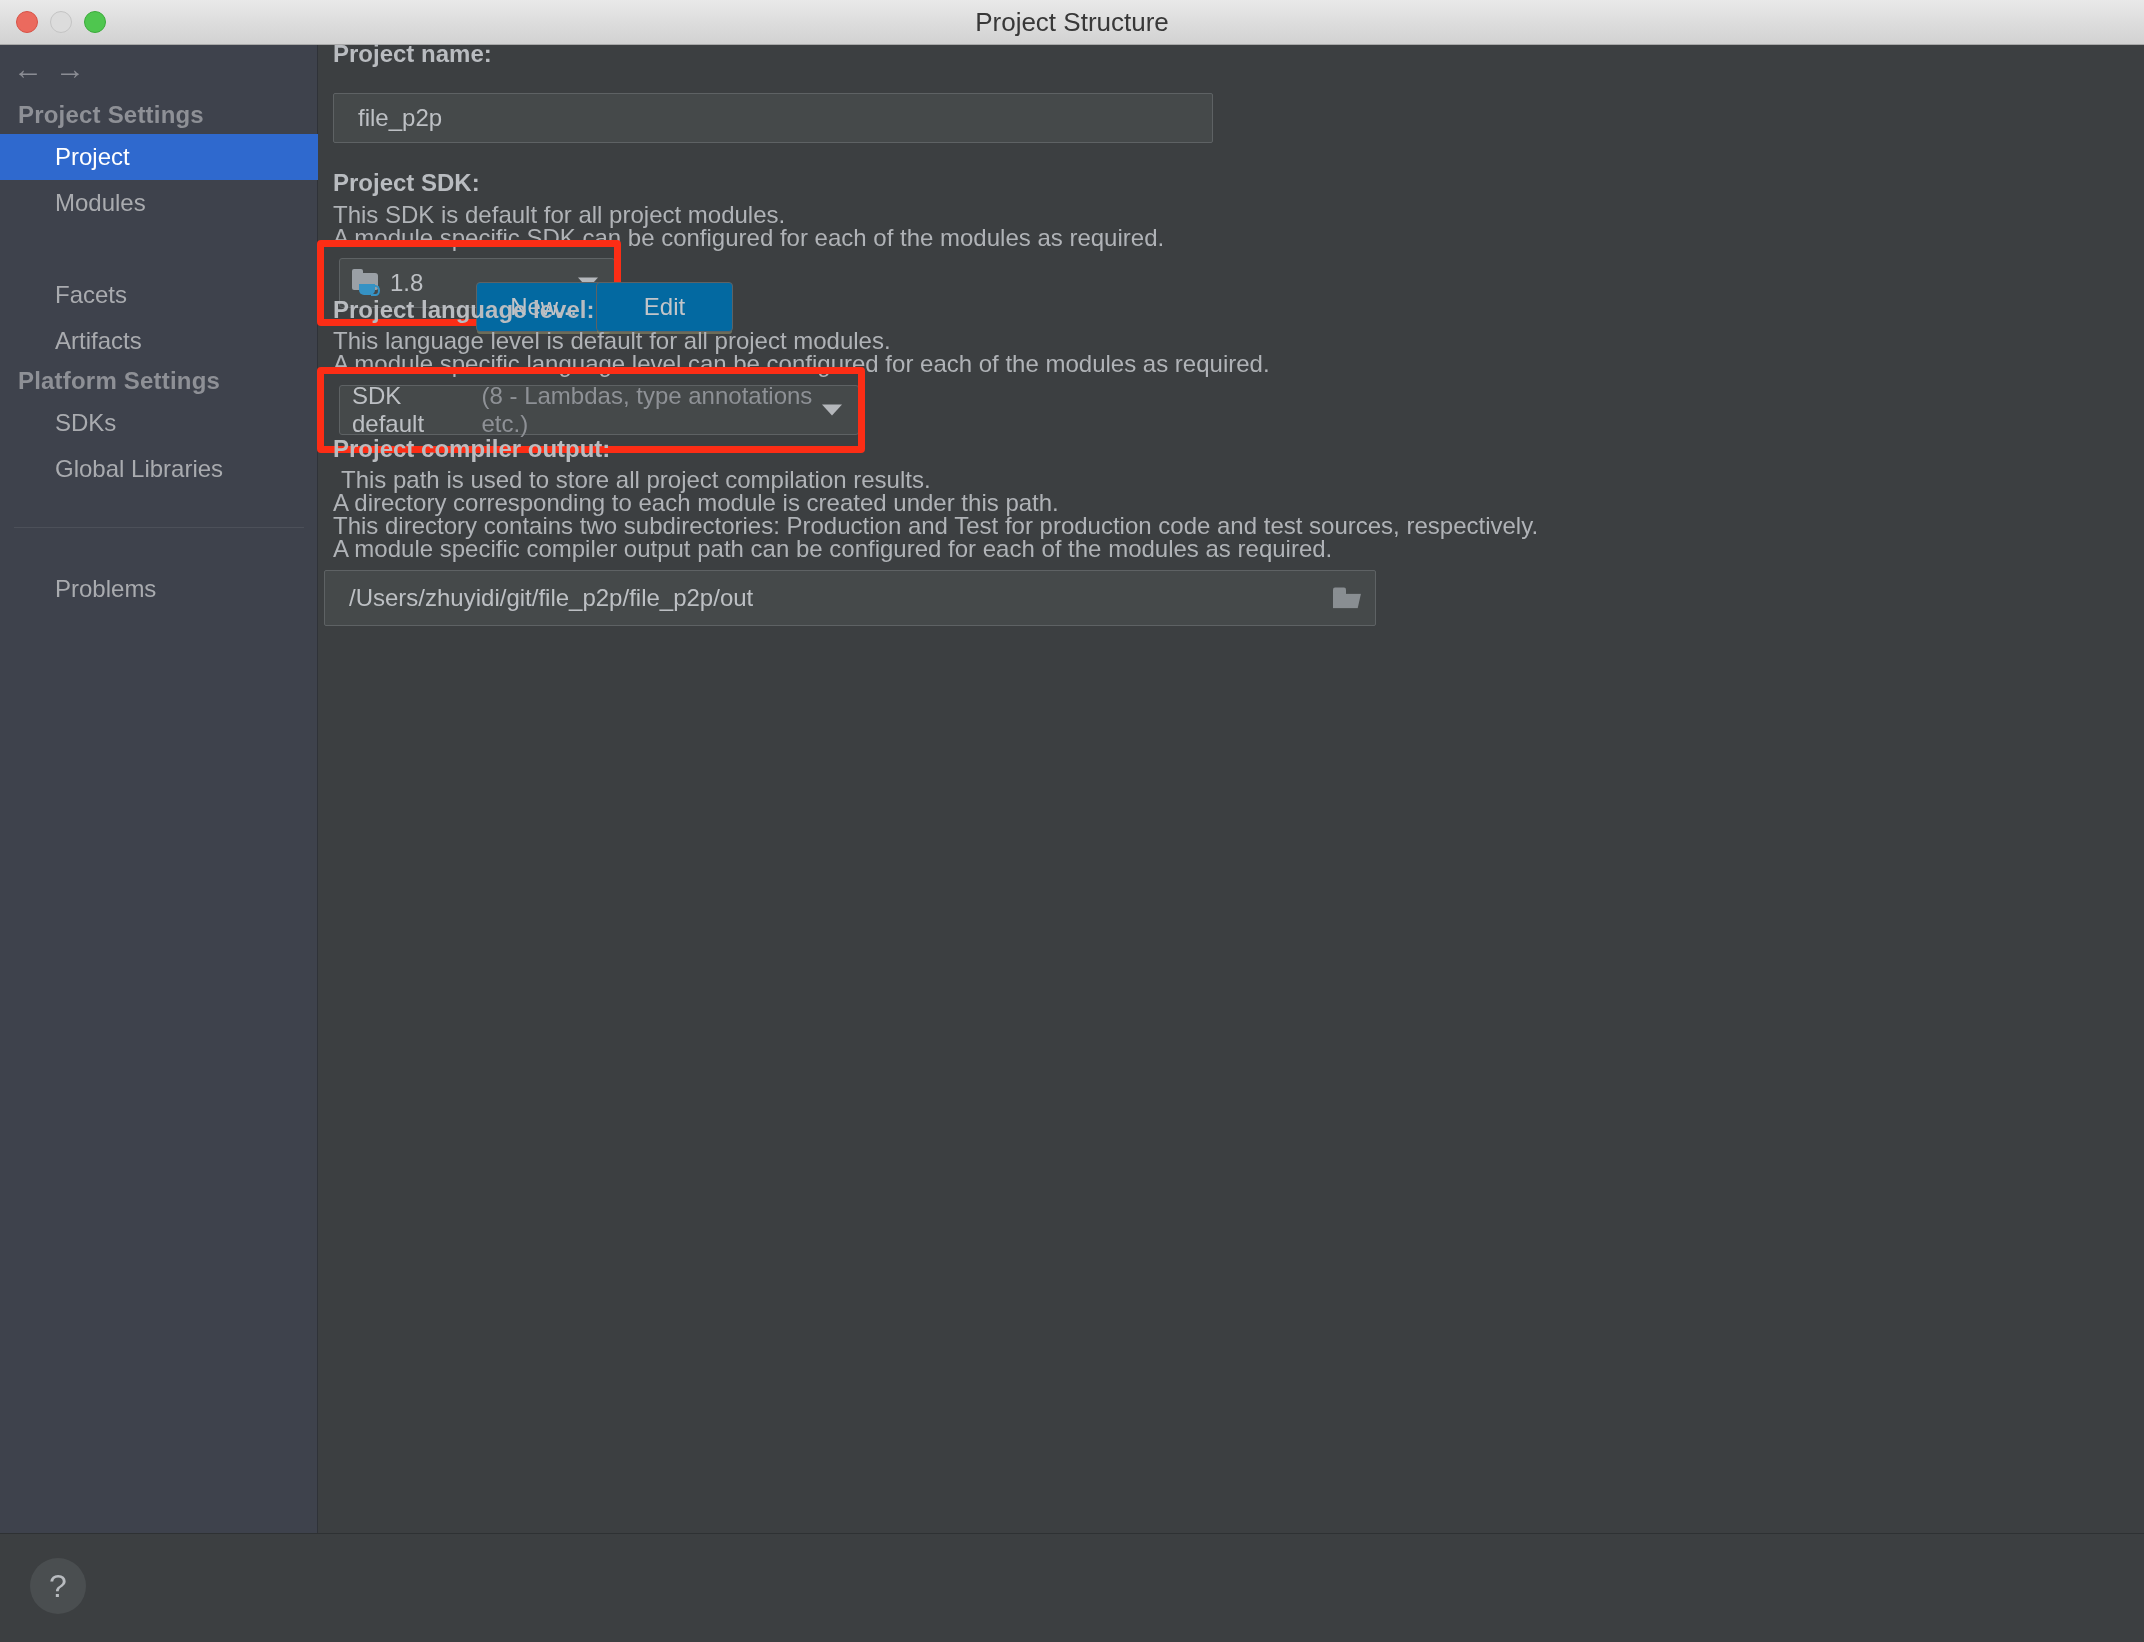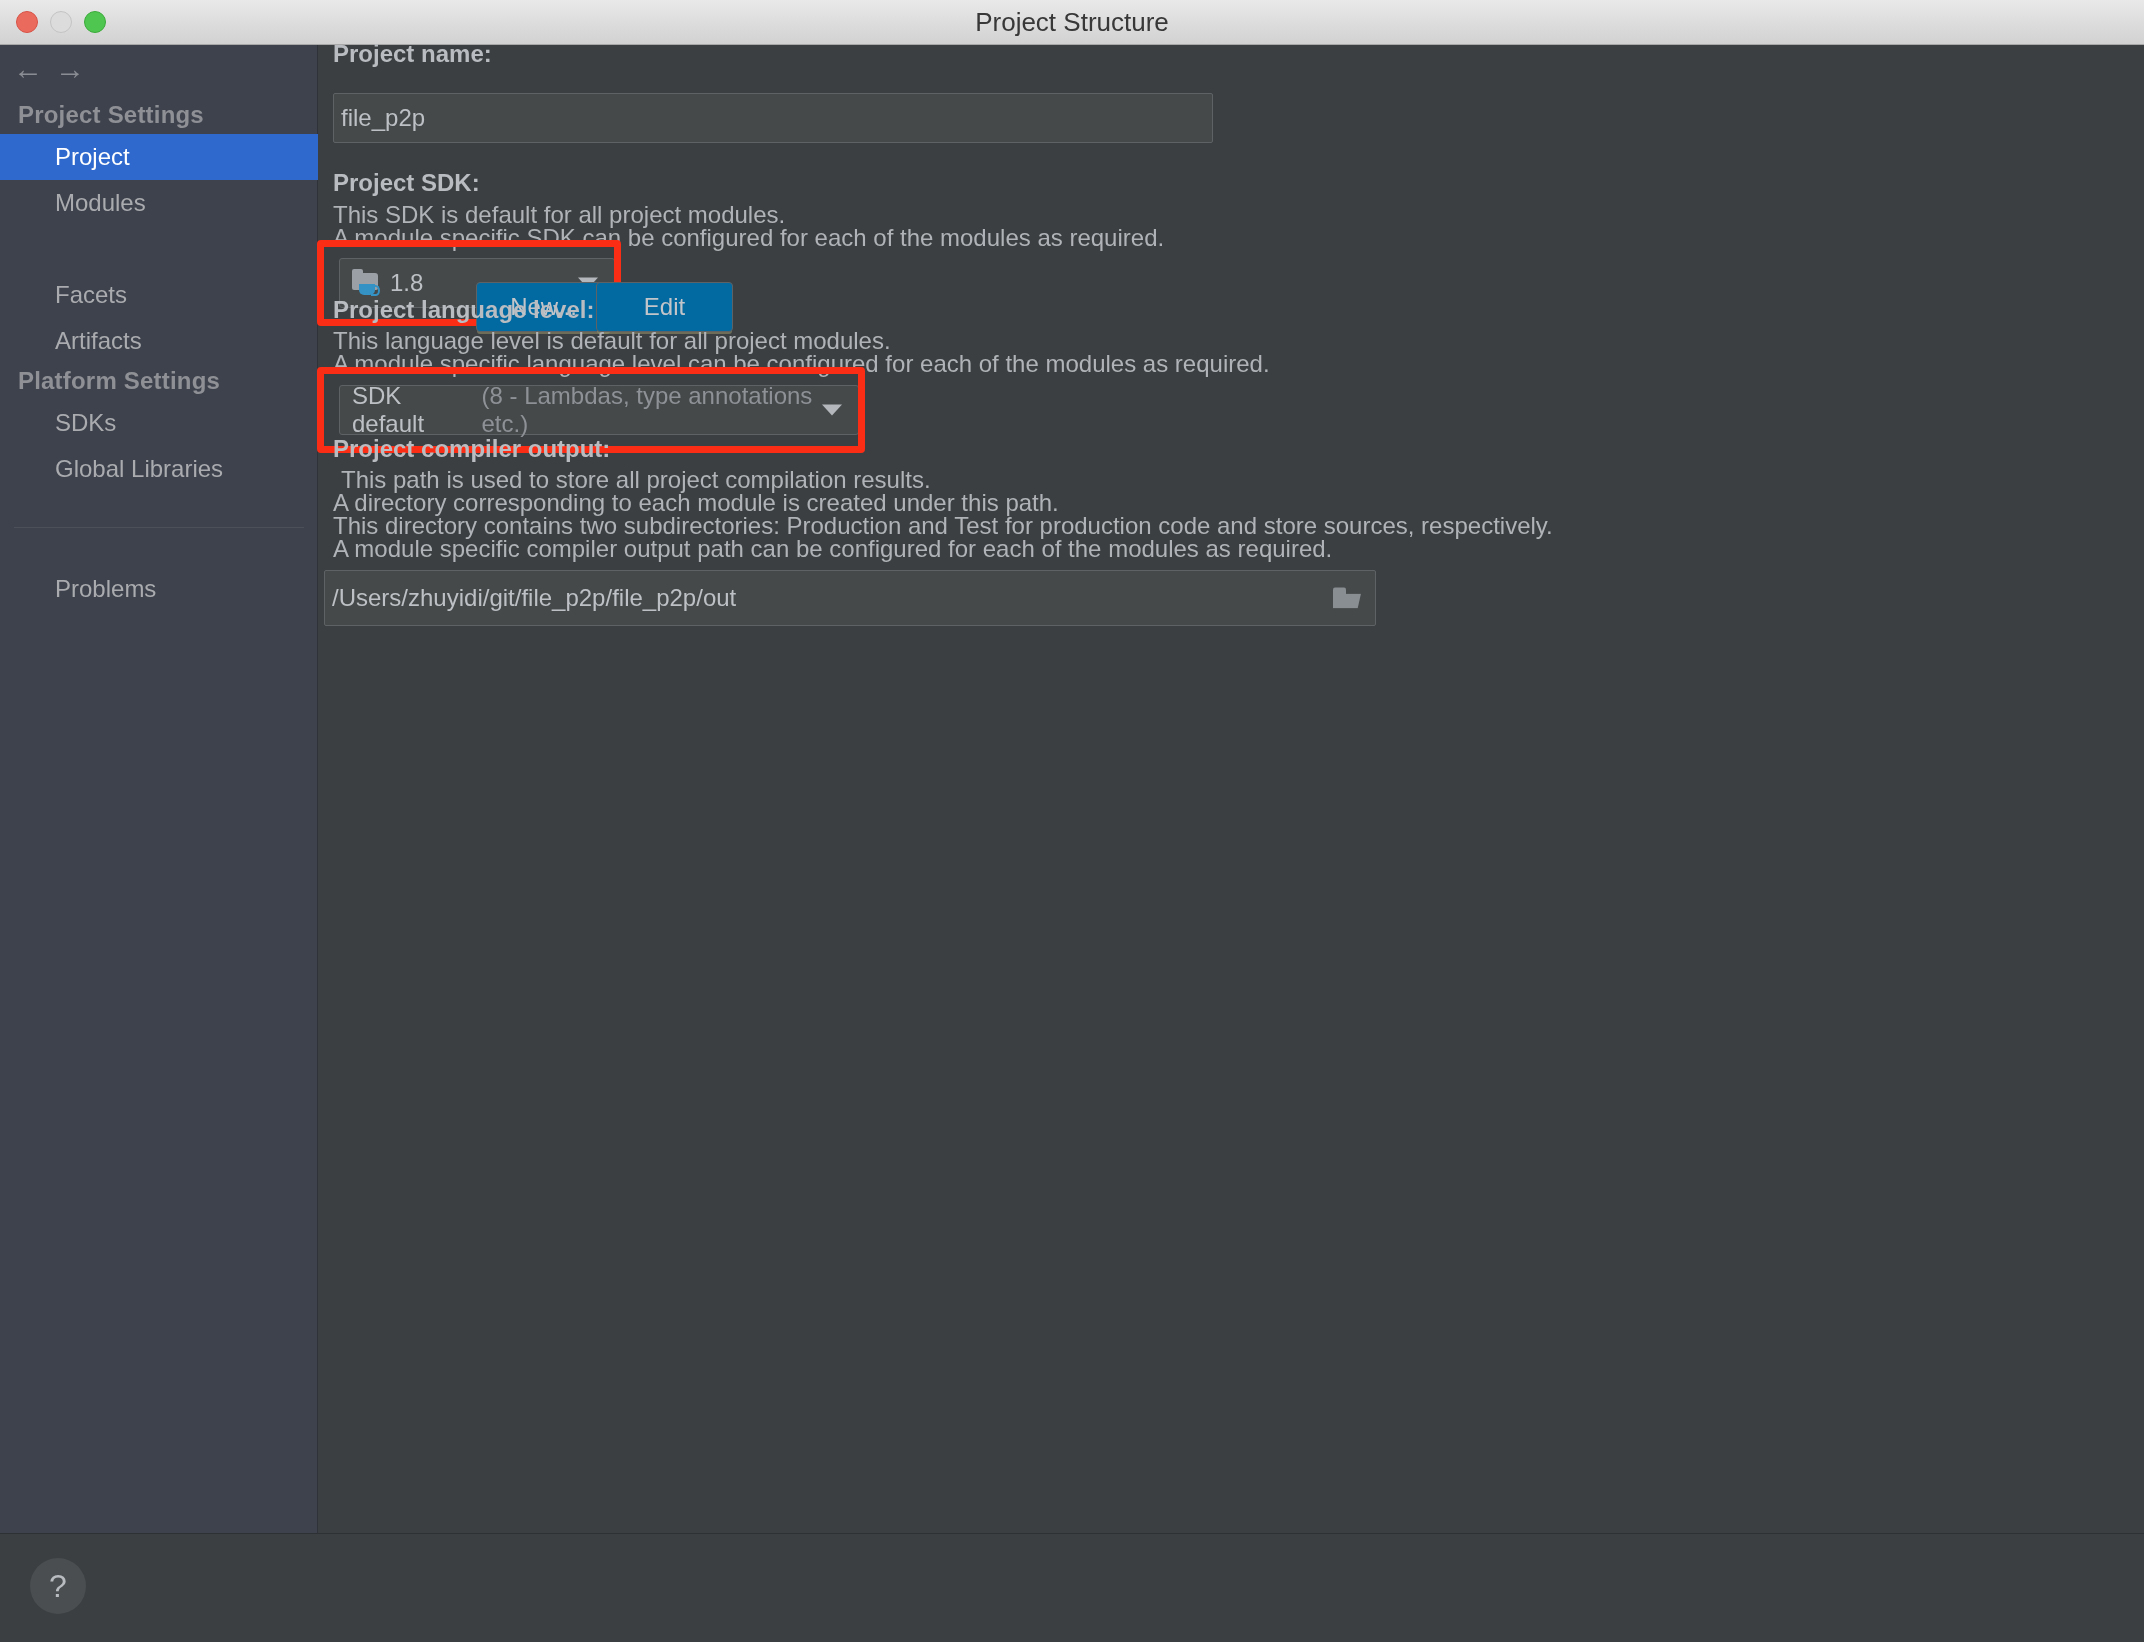--- a/index.html
+++ b/index.html
@@ -137,21 +137,21 @@
   
   .textfield {
     position: absolute;
     background: #45494a;
     border: 1px solid #5e6264;
     border-radius: 2px;
     color: #bdc0c4;
     font-size: 24px;
     display: flex;
     align-items: center;
-    padding: 0 7px;
+    padding: 0 24px;
   }
   .textfield .value { white-space: nowrap; overflow: hidden; }
 
   
   .combo {
     position: absolute;
     background: #45494a;
     border: 1px solid #5e6264;
     border-radius: 3px;
     display: flex;
@@ -361,21 +361,21 @@
     <div class="combo" style="left:20px; top:340px; width:520px; height:50px;">
       <span>SDK default</span>
       <span class="muted" style="margin-left:8px;">(8 - Lambdas, type annotations etc.)</span>
       <span class="arrow"></span>
     </div>
     <div class="redbox" style="left:-2px; top:322px; width:548px; height:86px;"></div>
 
     <div class="label-bold" style="left:14px; top:390px;">Project compiler output:</div>
     <div class="label-plain" style="left:22px; top:421px;">This path is used to store all project compilation results.</div>
     <div class="label-plain" style="left:14px; top:444px;">A directory corresponding to each module is created under this path.</div>
-    <div class="label-plain" style="left:14px; top:467px;">This directory contains two subdirectories: Production and Test for production code and store sources, respectively.</div>
+    <div class="label-plain" style="left:14px; top:467px;">This directory contains two subdirectories: Production and Test for production code and test sources, respectively.</div>
     <div class="label-plain" style="left:14px; top:490px;">A module specific compiler output path can be configured for each of the modules as required.</div>
 
     <div class="textfield" style="left:5px; top:525px; width:1052px; height:56px;">
       <span class="value">/Users/zhuyidi/git/file_p2p/file_p2p/out</span>
       <span class="browse-icon">
         <span class="f-tab"></span>
         <span class="f-body"></span>
       </span>
     </div>
 

